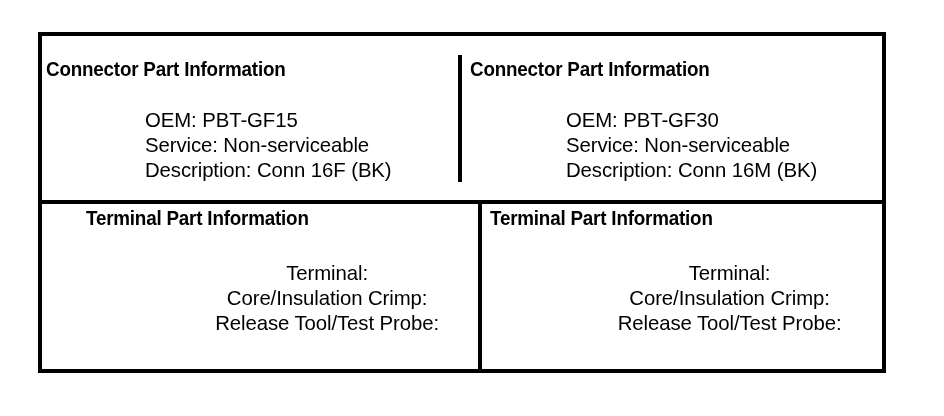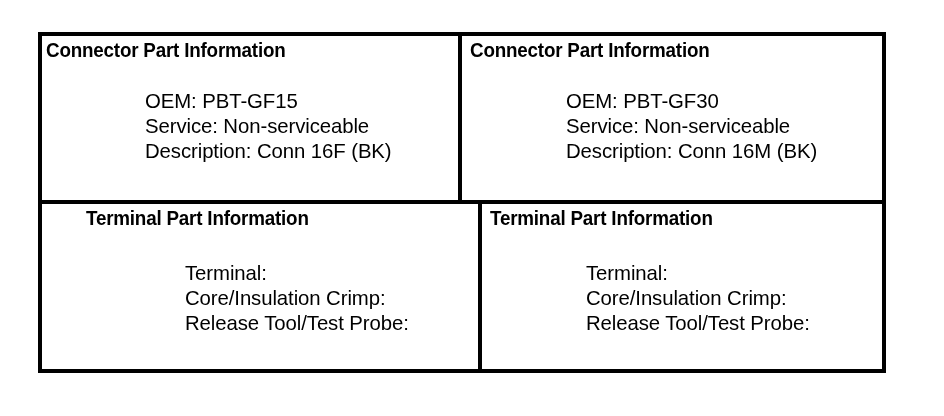--- a/index.html
+++ b/index.html
@@ -38,20 +38,21 @@
   }
 
   .table-row {
     display: flex;
     flex-direction: row;
     flex: 1 1 0;
     min-height: 0;
   }
   .table-row.row-connector {
     flex: 0 0 164px;
+    align-items: center;
   }
   .table-row.row-terminal {
     flex: 1 1 auto;
     border-top: 4px solid #000000;
     padding-left: 40px;
   }
 
   .cell {
     box-sizing: border-box;
     flex: 1 1 0;
@@ -92,20 +93,21 @@
     font-size: 21px;
     line-height: 25px;
     white-space: nowrap;
     letter-spacing: -0.1px;
     transform: scaleX(0.97);
     transform-origin: left center;
   }
 
   .row-terminal .cell-details {
     margin-top: 30px;
+    text-align: center;
   }
 </style>
 </head>
 <body>
 
 <div class="sheet">
 
   <div class="part-table">
 
     <div class="table-row row-connector">

